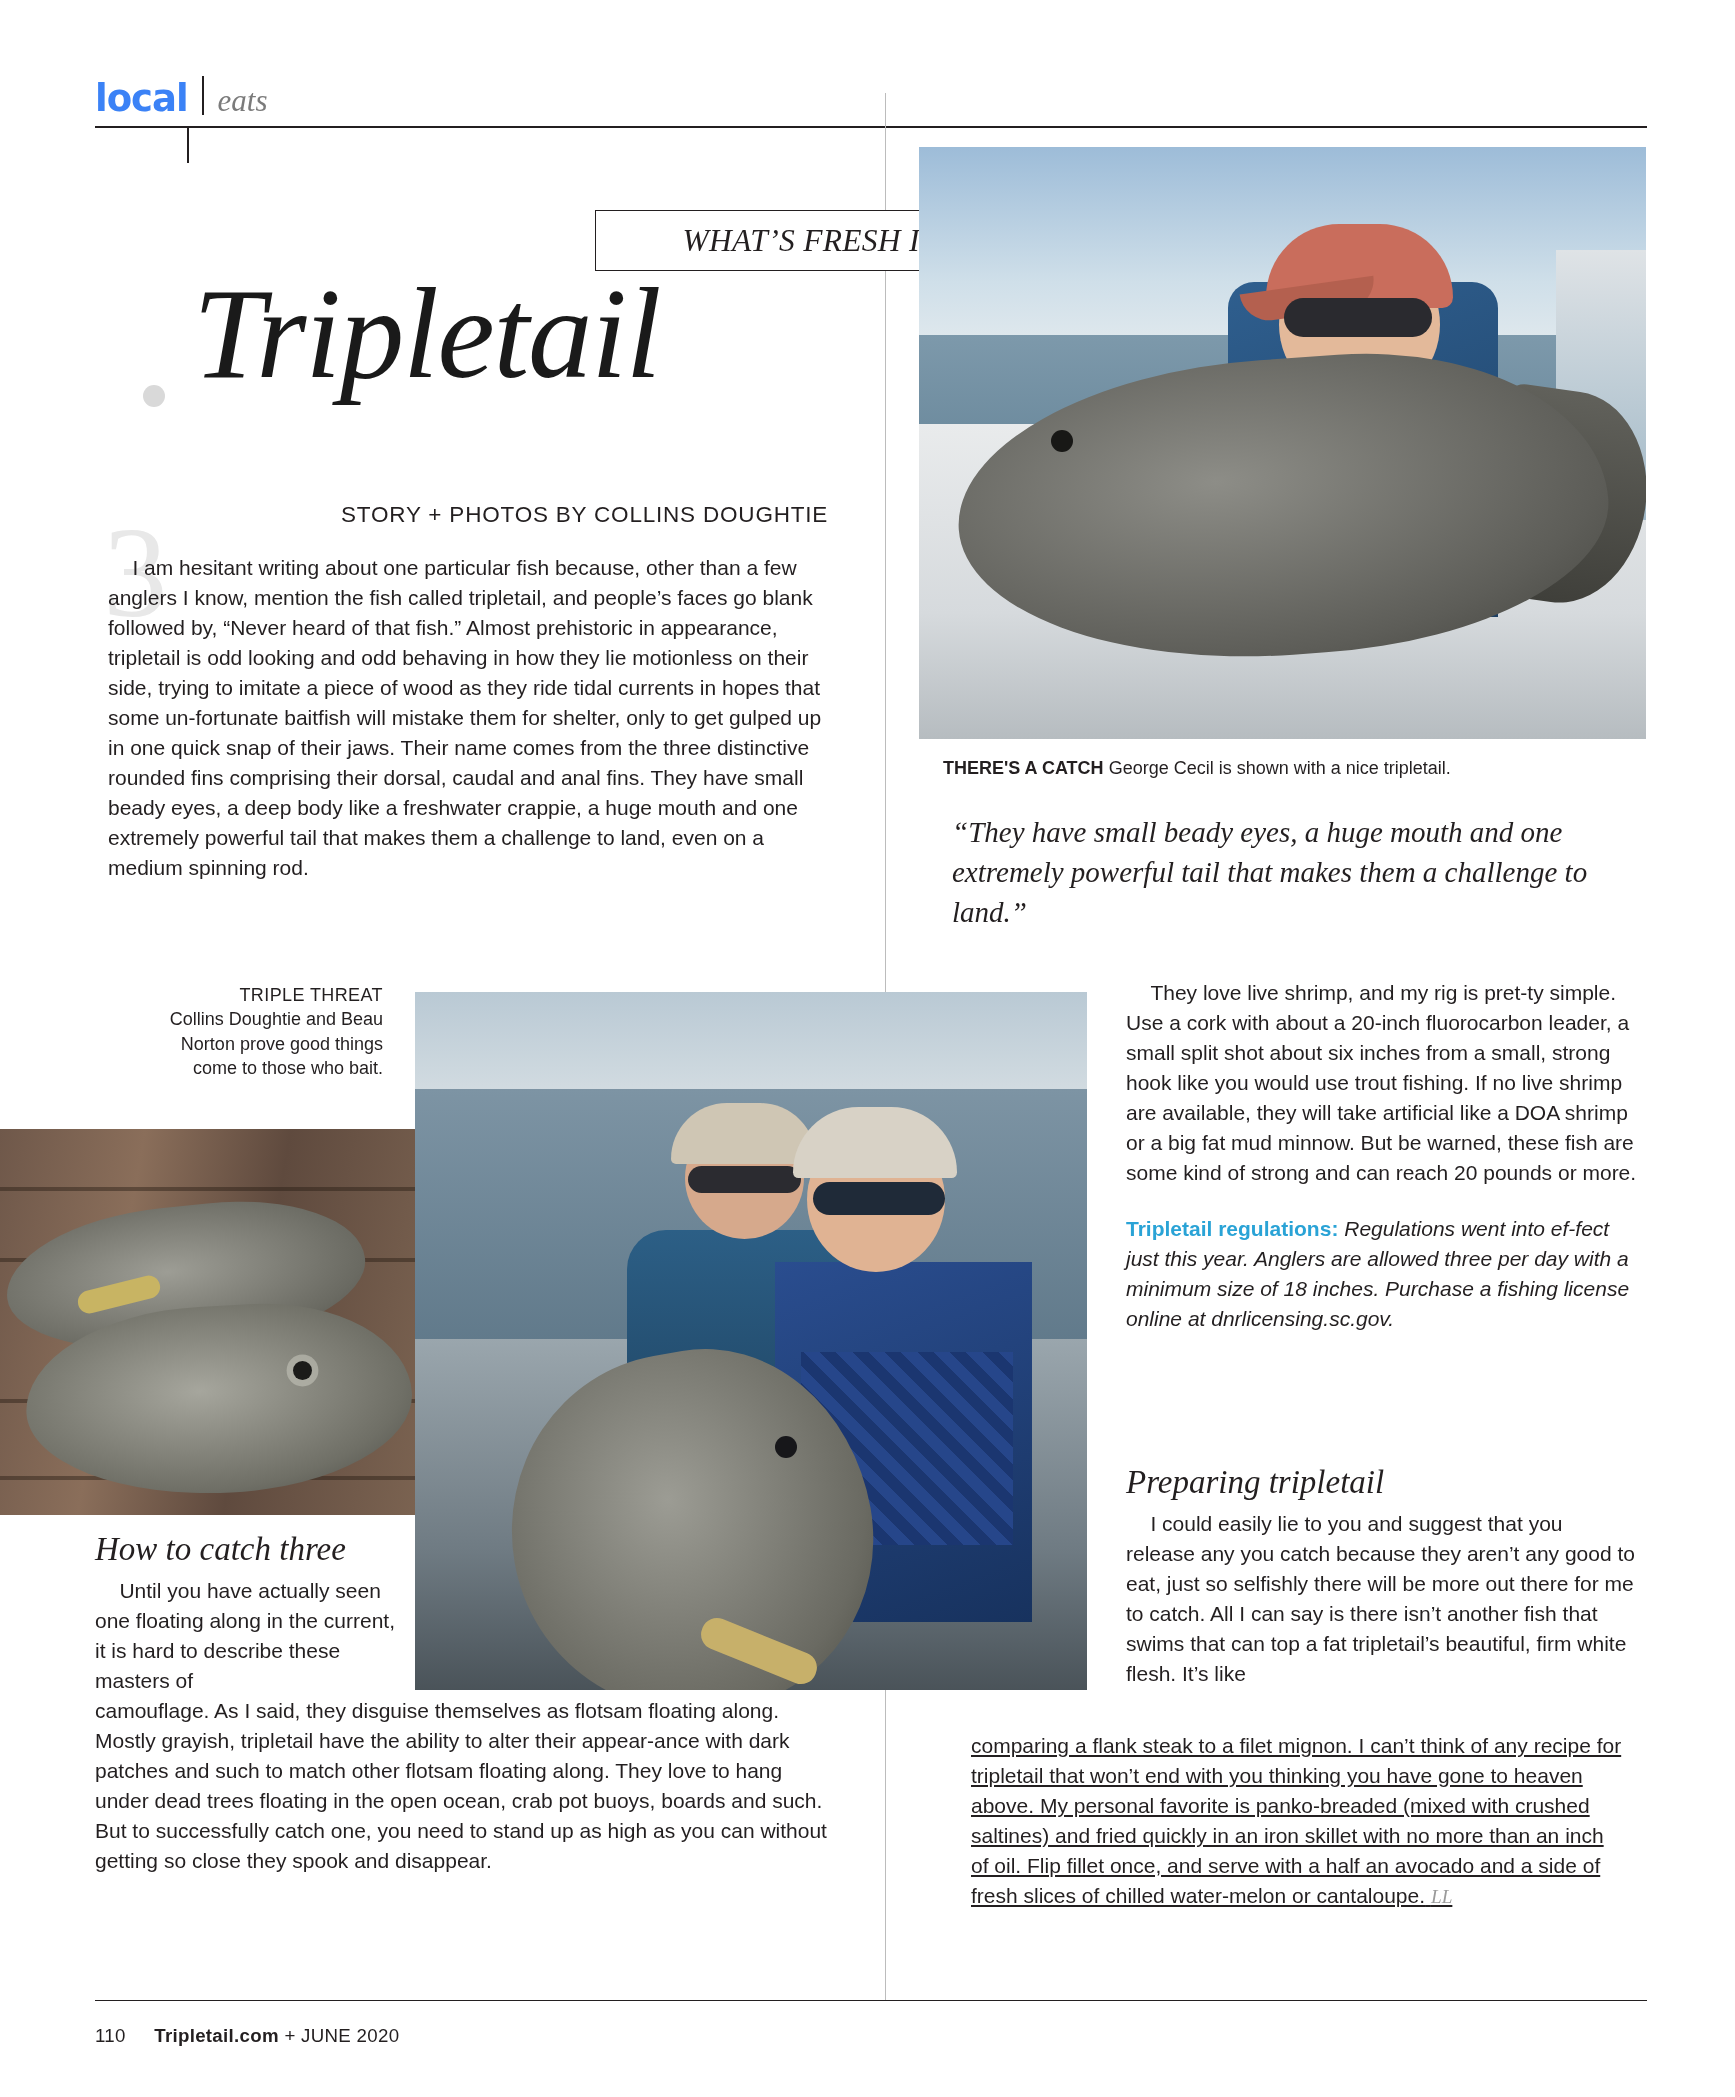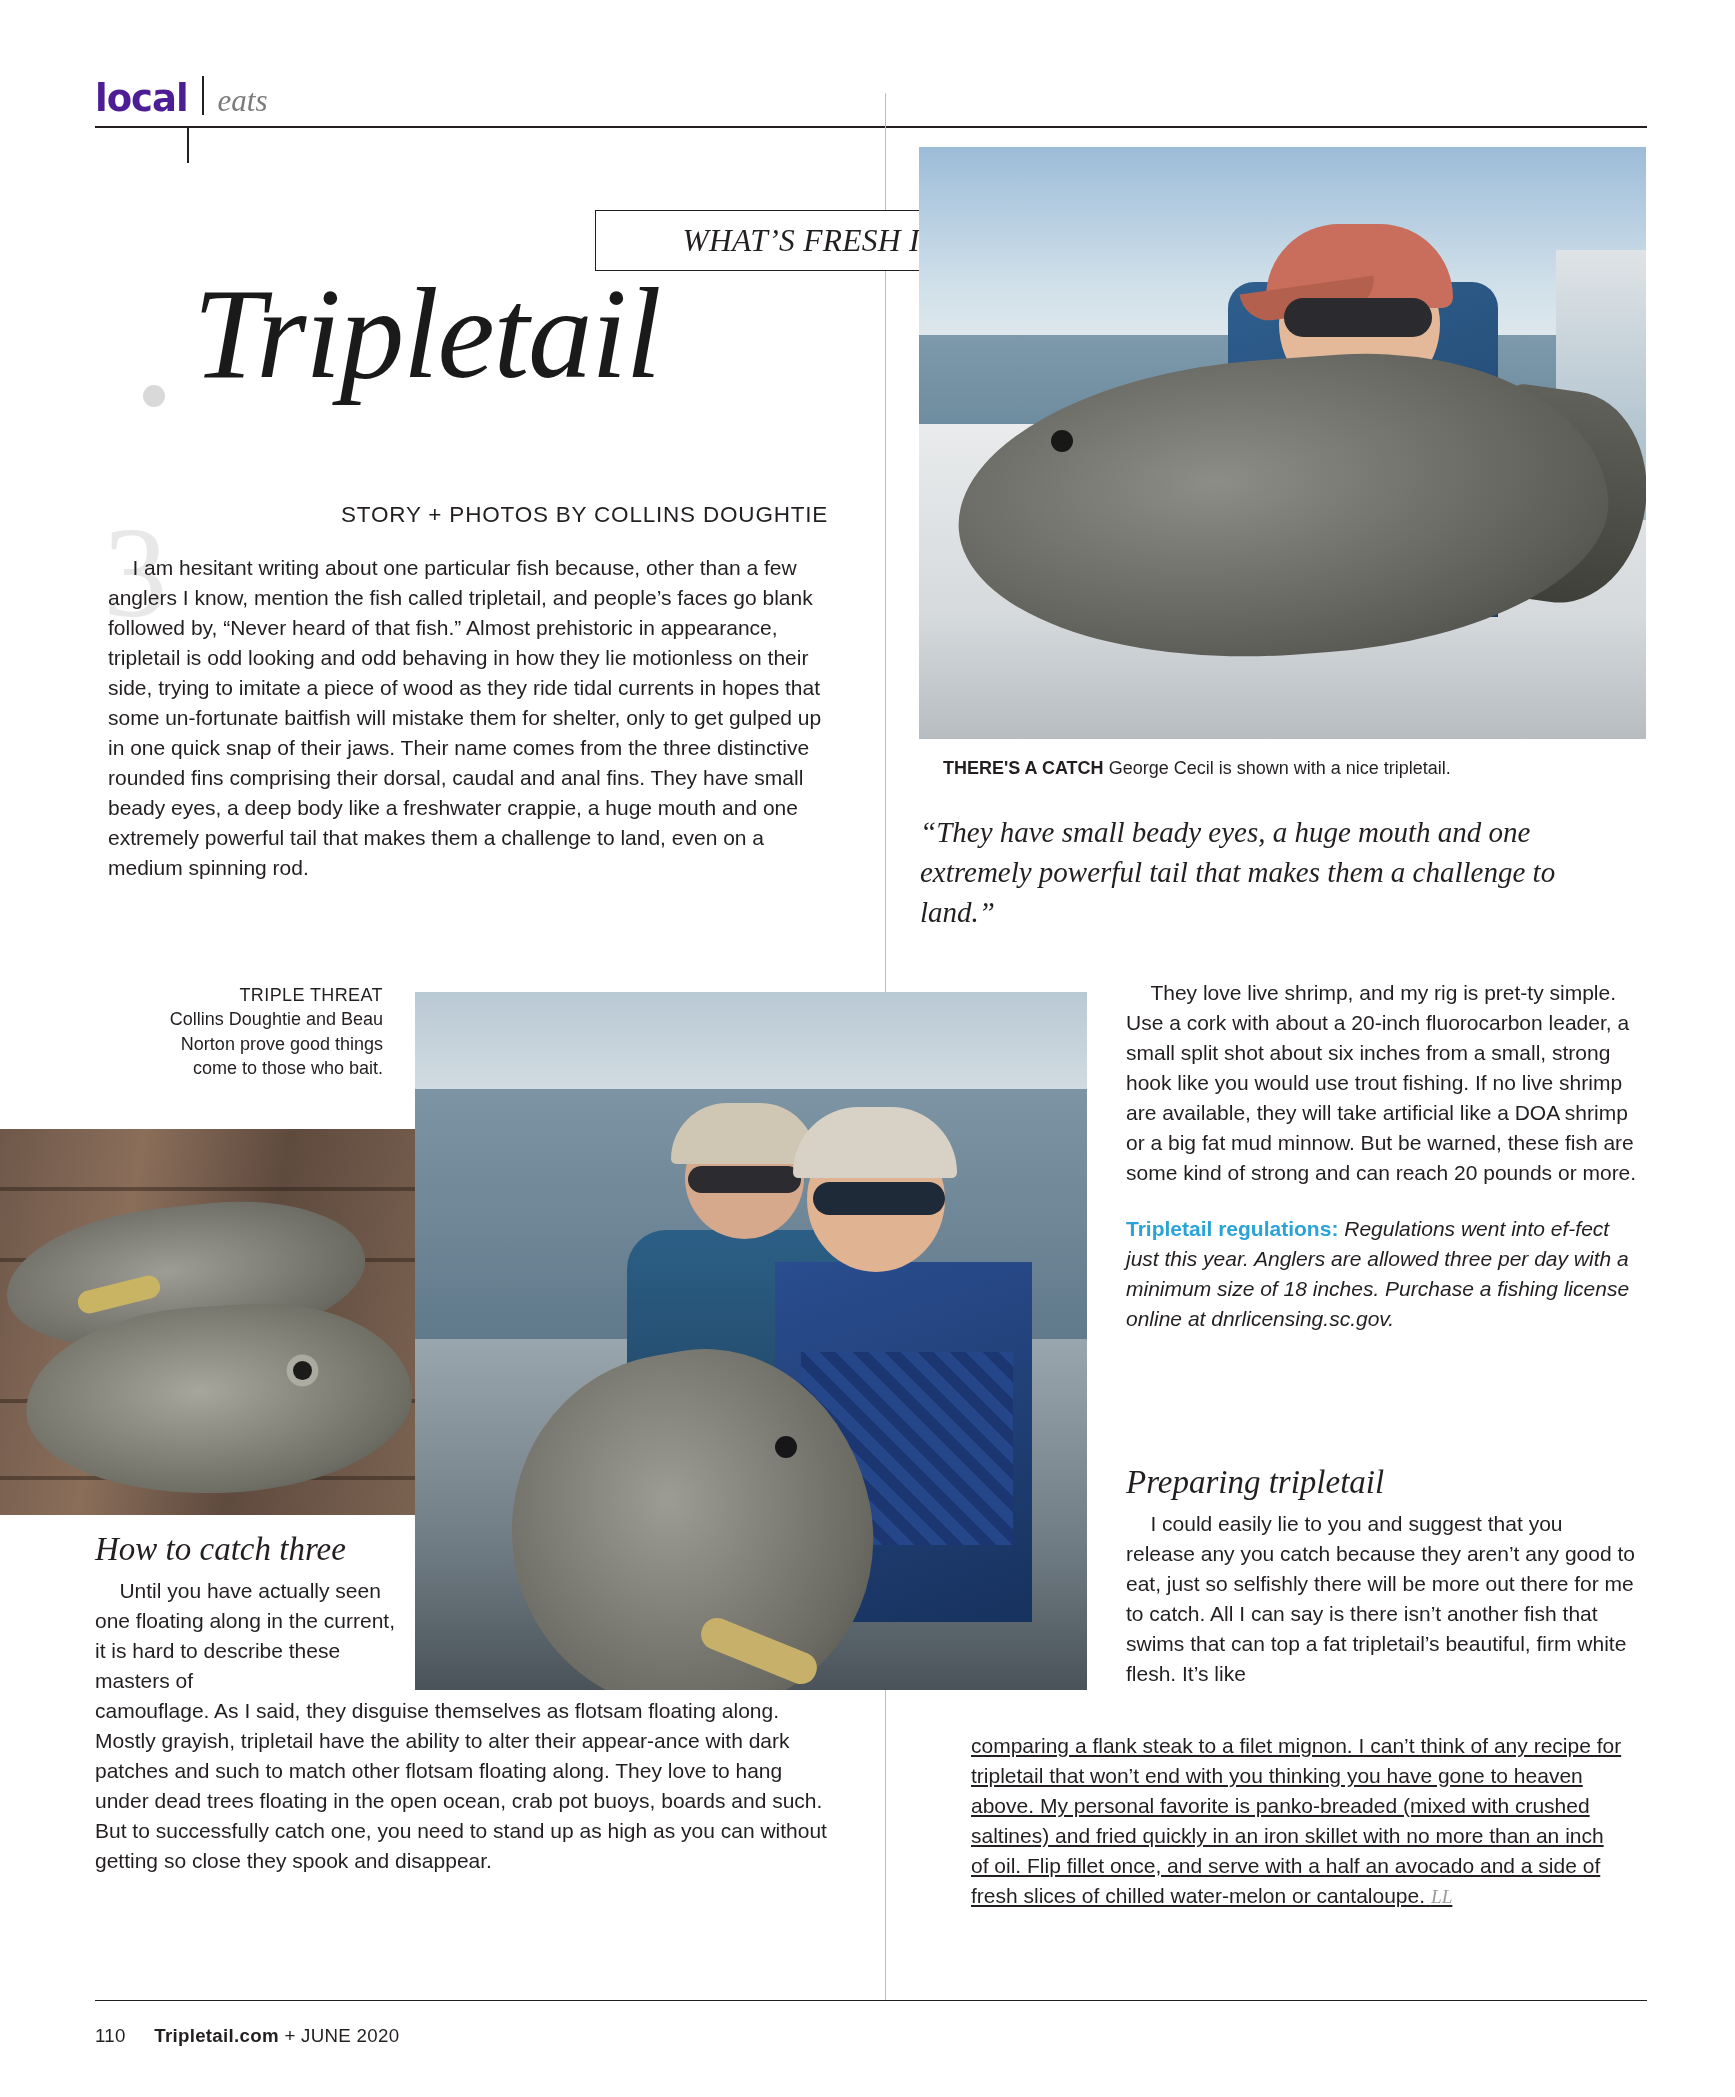--- a/index.html
+++ b/index.html
@@ -26,21 +26,21 @@
     left: 95px;
     top: 72px;
     display: flex;
     align-items: baseline;
   }
   .masthead .local {
     font-family: "DejaVu Sans", sans-serif;
     font-weight: 700;
     font-size: 37px;
     letter-spacing: -1px;
-    color: #4c1d95;
+    color: #3b82f6;
   }
   .masthead .divider {
     width: 1.9px;
     height: 39px;
     background: #231f20;
     margin: 0 14px;
     position: relative;
     top: 3.9px;
   }
   .masthead .eats {
@@ -175,21 +175,21 @@
     font-family: "Liberation Sans", sans-serif;
     font-size: 18px;
     color: #231f20;
     margin-left: 24px;
   }
   .photo-caption b { font-weight: 700; }
 
   
   .pullquote {
     position: absolute;
-    left: 920px;
+    left: 952px;
     top: 812px;
     width: 650px;
     font-family: "Liberation Serif", serif;
     font-style: italic;
     font-size: 29px;
     line-height: 40px;
     color: #231f20;
   }
 
   

